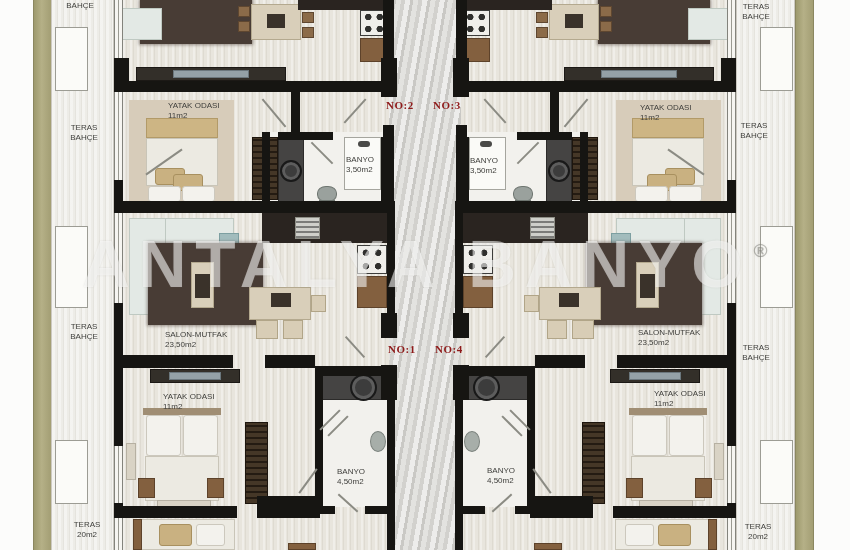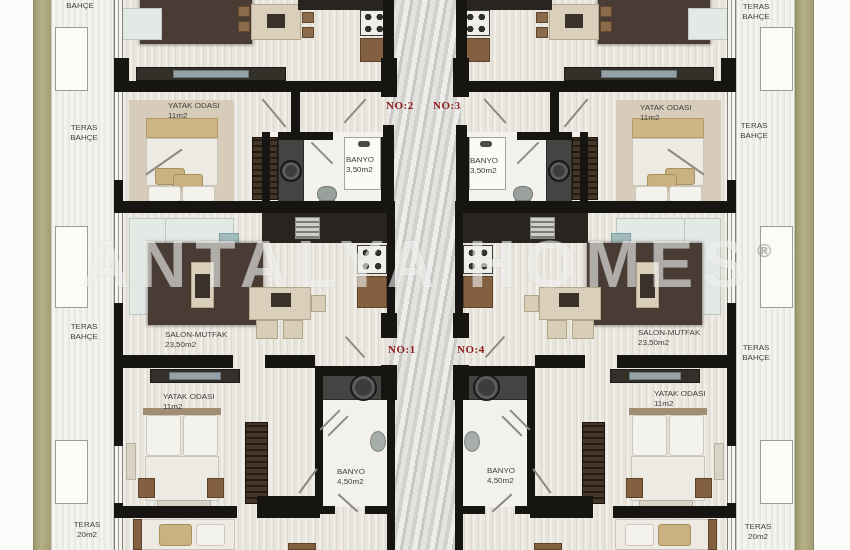--- a/index.html
+++ b/index.html
@@ -299,21 +299,21 @@
       <div class="abs doorline" style="left: 162px; top: 95px; width: 2px; height: 36px; transform: rotate(-40deg);"></div>
       <div class="abs doorline" style="left: 243px; top: 95px; width: 2px; height: 32px; transform: rotate(42deg);"></div>
       <div class="abs doorline" style="left: 210px; top: 138px; width: 2px; height: 30px; transform: rotate(-45deg);"></div>
       <div class="abs doorline" style="left: 243px; top: 333px; width: 2px; height: 28px; transform: rotate(-42deg);"></div>
       <div class="abs doorline" style="left: 218px; top: 406px; width: 2px; height: 28px; transform: rotate(45deg);"></div>
       <div class="abs doorline" style="left: 226px; top: 412px; width: 2px; height: 28px; transform: rotate(45deg);"></div>
       <div class="abs doorline" style="left: 236px; top: 490px; width: 2px; height: 26px; transform: rotate(-48deg);"></div>
       <div class="abs doorline" style="left: 196px; top: 466px; width: 2px; height: 30px; transform: rotate(36deg);"></div>
     </div>
 
-  <div class="watermark"><span>ANTALYA HOMES</span><span class="reg">®</span></div>
+  <div class="watermark"><span>ANTALYA BANYO</span><span class="reg">®</span></div>
 
   <div class="lbl center" style="left:57px;top:1px;width:46px;">
       <span>BAHÇE</span>
     </div>
 
   <div class="lbl center" style="left:734px;top:2px;width:44px;">
       <span>TERAS</span>
       <span>BAHÇE</span>
     </div>
 
@@ -393,15 +393,15 @@
     </div>
 
   <div class="lbl" style="left:638px;top:328px;width:70px;">
       <span>SALON-MUTFAK</span>
       <span>23,50m2</span>
     </div>
 
   <div class="unum" style="left:386px;top:99px;width:30px;">NO:2</div>
   <div class="unum" style="left:433px;top:99px;width:30px;">NO:3</div>
   <div class="unum" style="left:388px;top:343px;width:30px;">NO:1</div>
-  <div class="unum" style="left:435px;top:343px;width:48px;padding-left:22px;">NO:4</div>
+  <div class="unum" style="left:435px;top:343px;width:48px;">NO:4</div>
 
 </div>
 
 </body></html>

